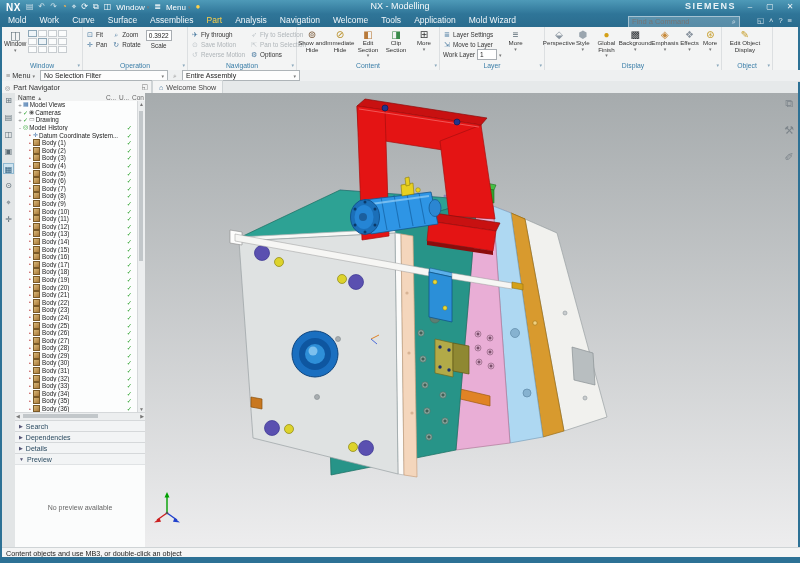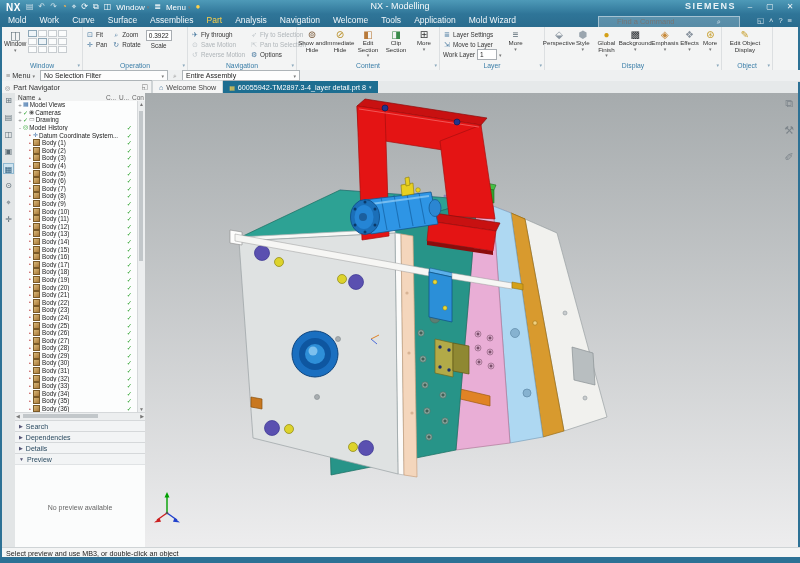--- a/index.html
+++ b/index.html
@@ -19,21 +19,21 @@
   .tb-brand{font-weight:bold;font-size:9px;letter-spacing:1.5px;color:#eaf3f7;}
   .winbtn{font-size:8px;width:12px;text-align:center;opacity:.9;}
   
   .menurow{position:absolute;left:0;top:14px;width:800px;height:13px;
     background:linear-gradient(#2f7598,#2a6c8e);color:#f2f7fa;font-size:8.5px;}
   .menutabs{position:absolute;left:8px;top:0;height:13px;display:flex;align-items:center;gap:13px;}
   .mtab{line-height:13px;white-space:nowrap;}
   .mtab.active{color:#ffd24a;border-bottom:1.5px solid #ffd24a;}
   .findbox{position:absolute;right:60px;top:1.5px;width:104px;height:10px;
     background:rgba(255,255,255,.22);border:1px solid rgba(255,255,255,.45);
-    color:#dfeaf0;font-size:7.5px;display:flex;align-items:center;padding:0 18px;gap:3px;}
+    color:#dfeaf0;font-size:7.5px;display:flex;align-items:center;padding:0 3px;gap:3px;}
   .findbox input{flex:1;background:transparent;border:0;outline:0;color:#e8f1f5;font-size:7.5px;padding:0;min-width:0;}
   .find-side{position:absolute;right:8px;top:2px;display:flex;gap:5px;font-size:7.5px;color:#d5e4ec;}
   
   .ribbon{position:absolute;left:2px;top:27px;width:796px;height:43px;background:#f3f4f4;
     border-bottom:1px solid #d9dcde;display:flex;}
   .rgroup{position:relative;height:100%;border-right:1px solid #dcdfe1;flex:0 0 auto;}
   .rglabel{position:absolute;bottom:0;left:0;right:0;height:9px;text-align:center;
     font-size:6.8px;color:#3a7ea8;line-height:9px;}
   .rglabel .gcaret{position:absolute;right:2px;bottom:0;font-size:5px;color:#8aa8bc;}
   .bigbtn{display:inline-flex;flex-direction:column;align-items:center;justify-content:flex-start;
@@ -390,25 +390,20 @@
       <span style="color:#777;font-size:6px">◎</span>
       <span>Part Navigator</span>
       <span class="sp"></span>
       <span style="color:#777;font-size:7px">◱</span>
     </div>
     <div class="tabs">
       <div class="tab welcome">
         <span style="color:#4a7aa0">⌂</span>
         <span>Welcome Show</span>
       </div>
-      <div class="tab part">
-        <span style="color:#ffd24a;font-size:6px">▦</span>
-        <span>60055942-TM2897.3-4_layer detail.prt 8</span>
-        <span class="caret" style="color:#cfe0ea">▾</span>
-      </div>
     </div>
   </div>
 
   <div class="main">
 
     <div class="resbar">
       <span class="ricon">⊞</span>
       <span class="ricon">▤</span>
       <span class="ricon">◫</span>
       <span class="ricon">▣</span>
@@ -890,16 +885,16 @@
           <path d="M9,429.5 L14.5,425 L16,428.8 Z" fill="#cc2020" stroke="none"></path>
           <path d="M22,420 L32,427" stroke="#2040cc"></path>
           <path d="M35,429.5 L29.5,425 L28,428.8 Z" fill="#2040cc" stroke="none"></path>
           <circle cx="22" cy="420" r="1.3" fill="#555" stroke="none"></circle>
         </g>
       </svg>
     </div>
   </div>
 
   <div class="statusbar">
-    <span>Select preview and use MB3, or double-click an object</span>
+    <span>Content objects and use MB3, or double-click an object</span>
   </div>
   <div class="bottomstrip"></div>
 </div>
 
 </body></html>

